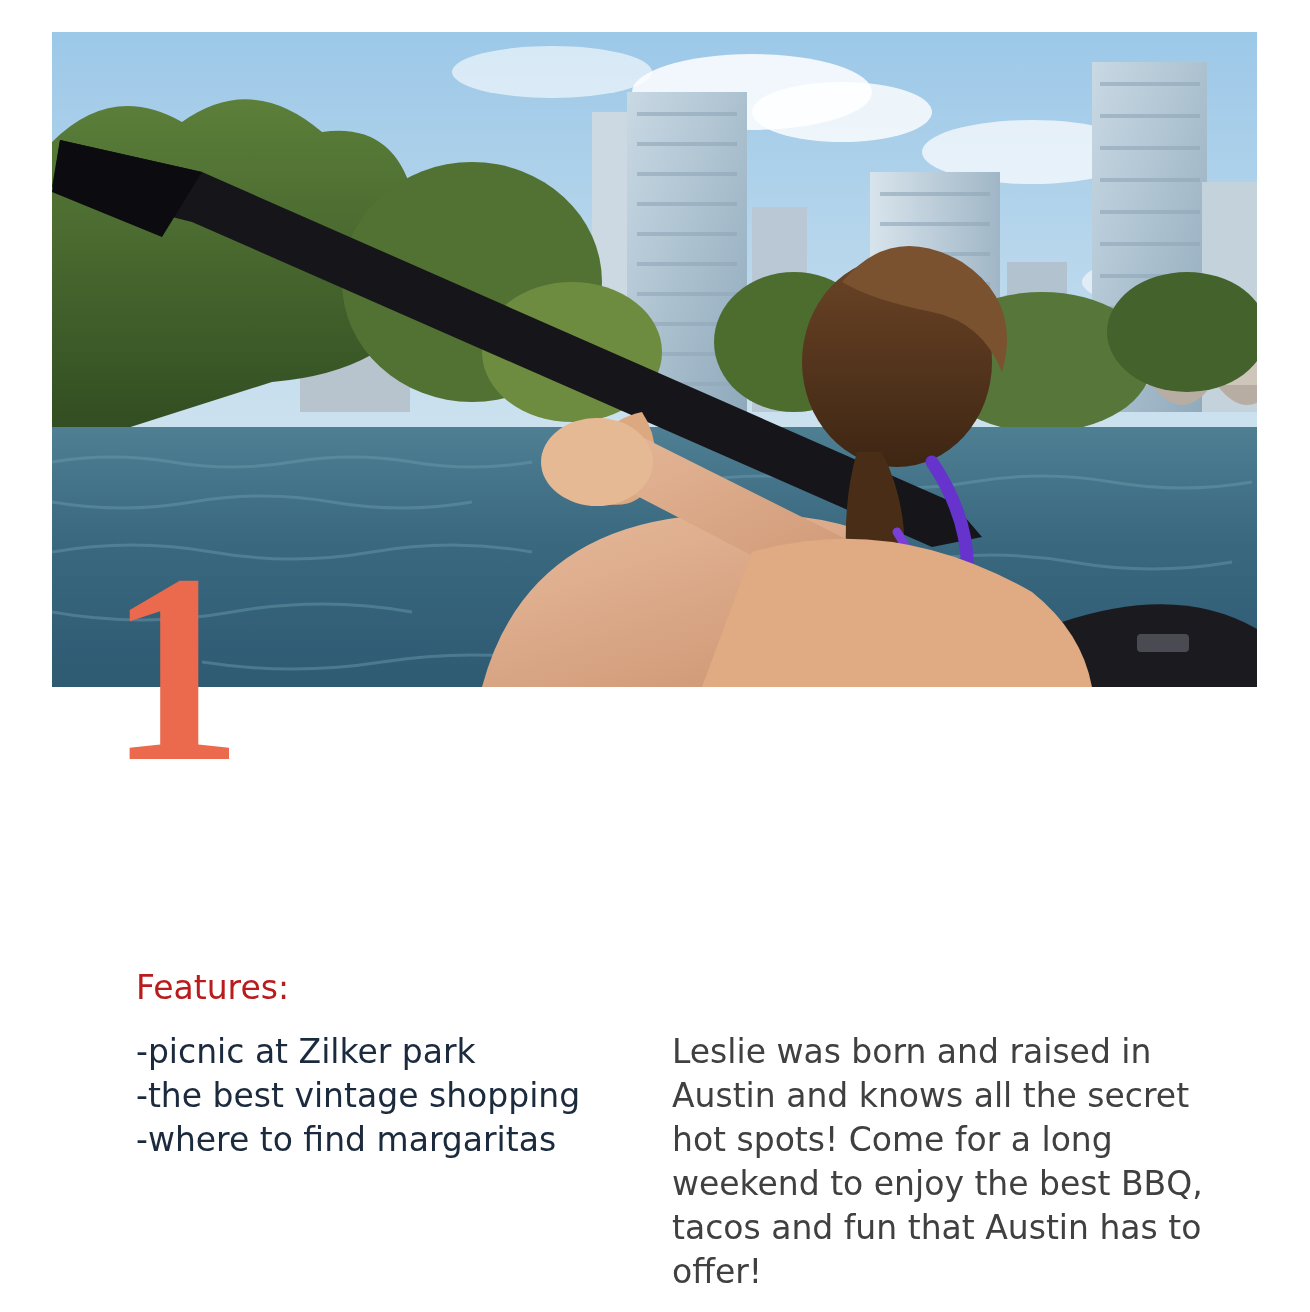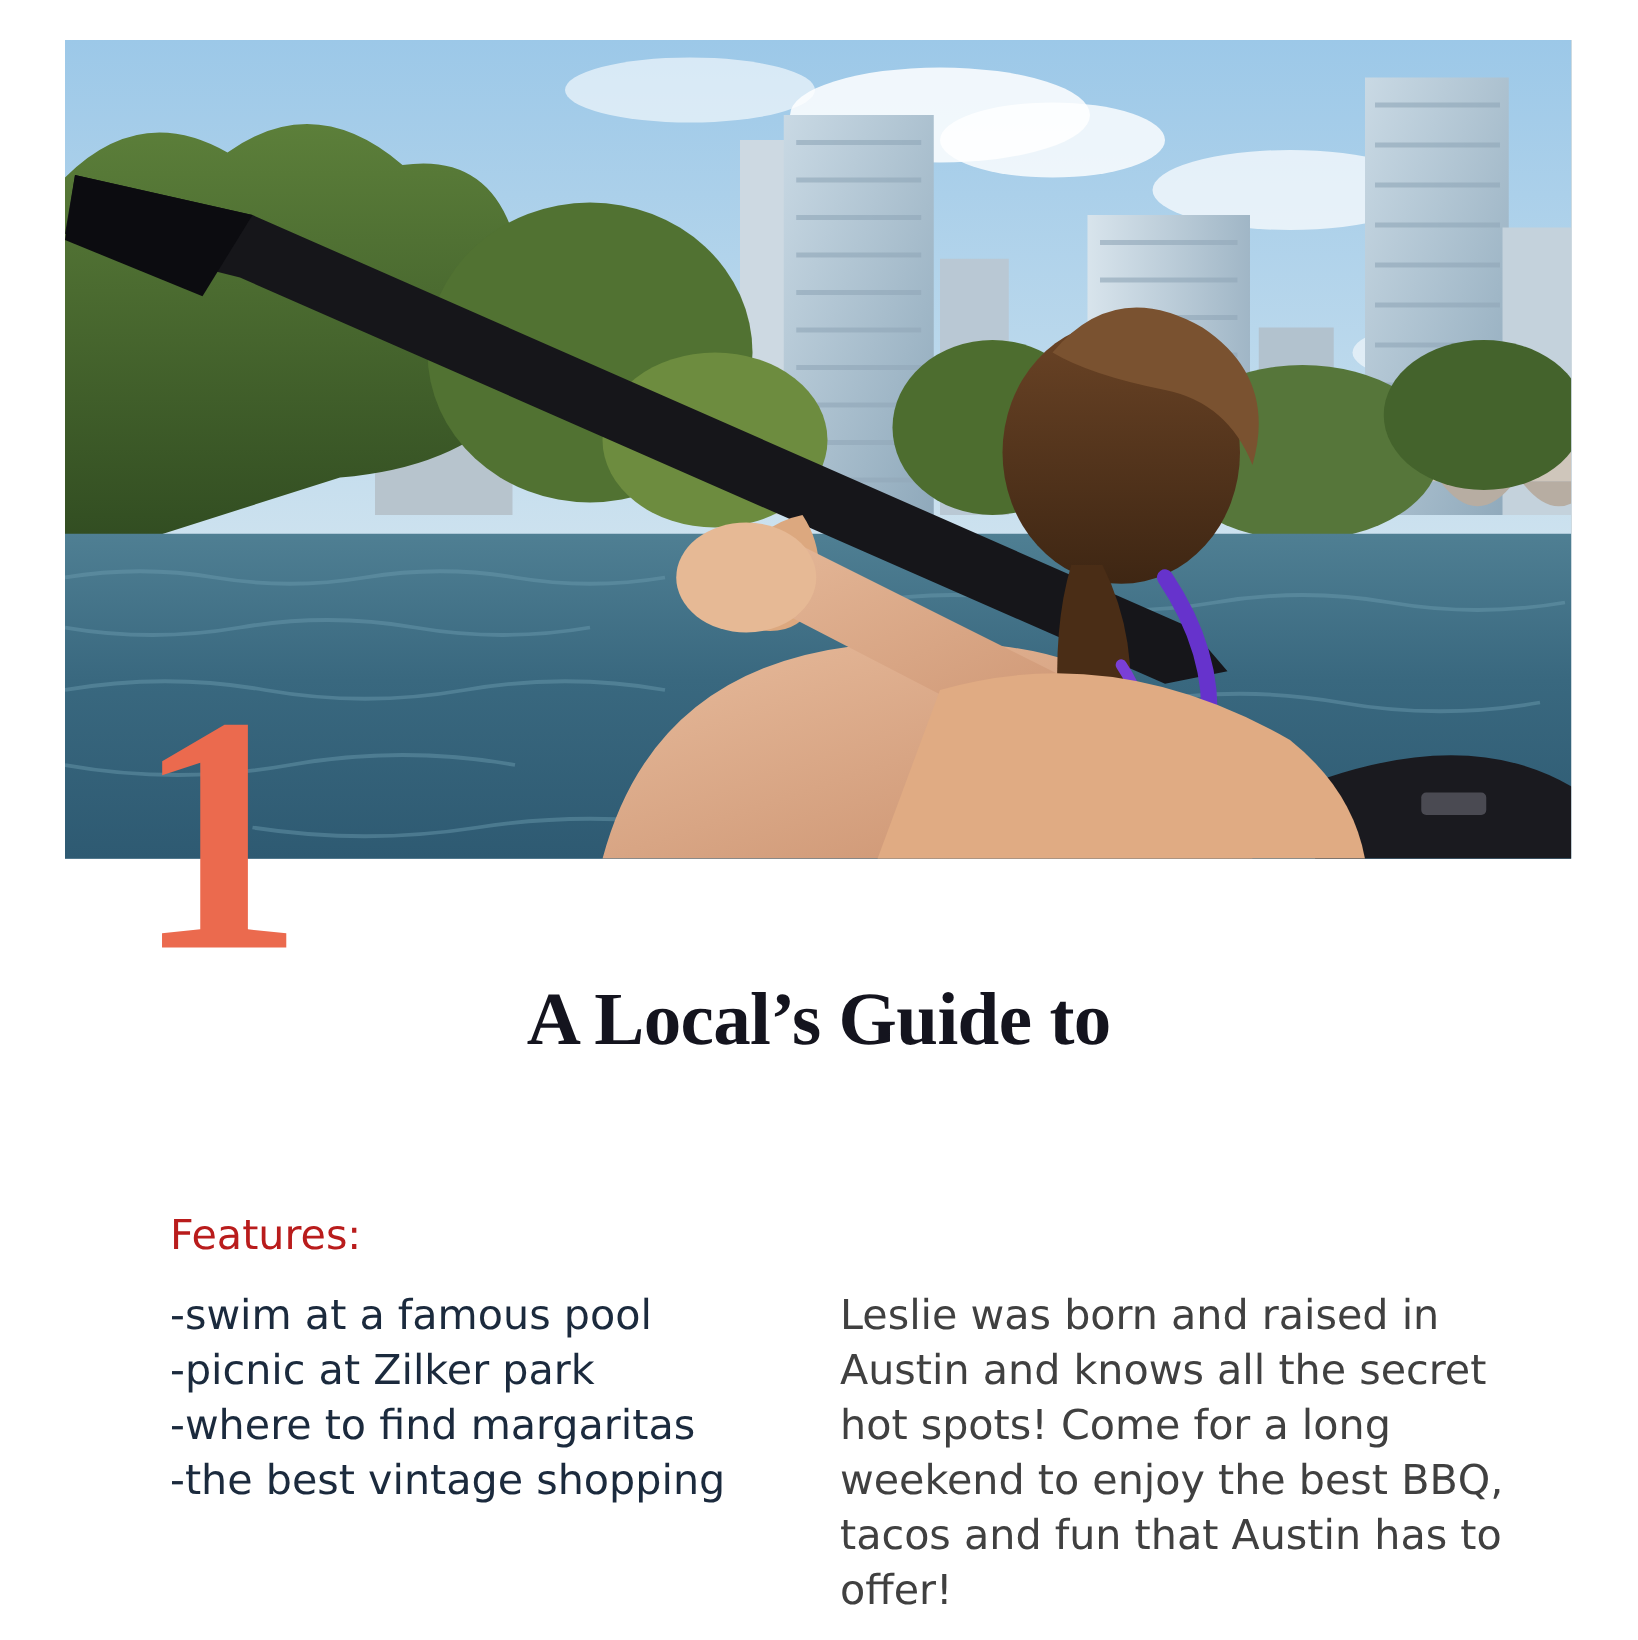--- a/index.html
+++ b/index.html
@@ -226,24 +226,22 @@
     <path d="M880 430 q40 60 35 120" stroke="#6633cc" stroke-width="13" fill="none" stroke-linecap="round"></path>
     <path d="M845 500 q20 30 18 60" stroke="#7a3fd6" stroke-width="9" fill="none" stroke-linecap="round"></path>
 
     <path d="M700 520 q140 -40 280 40 q50 40 60 95 L650 655 Z" fill="#e0ab83"></path>
   </svg>
 </div>
 
 <div class="number-badge">1</div>
 
 <div class="title-block">
-  <span class="title-line">A Local’s Guide to</span>
 </div>
 
 <div class="features-label">Features:</div>
 <ul class="features-list">
-  <li>-swim at a famous pool</li>
   <li>-picnic at Zilker park</li>
+  <li>-the best vintage shopping</li>
   <li>-where to find margaritas</li>
-  <li>-the best vintage shopping</li>
 </ul>
 
 <div class="bio">Leslie was born and raised in Austin and knows all the secret hot spots! Come for a long weekend to enjoy the best BBQ, tacos and fun that Austin has to offer!</div>
 
 </body></html>

